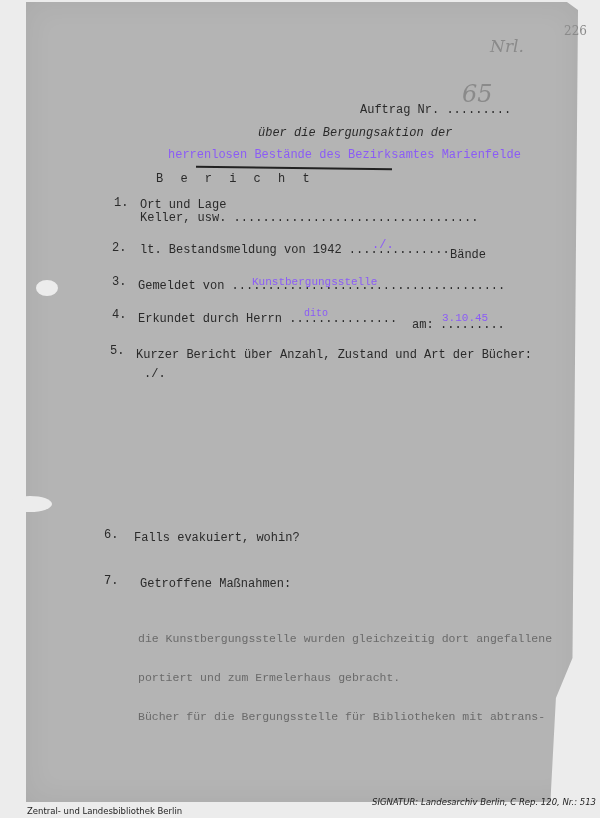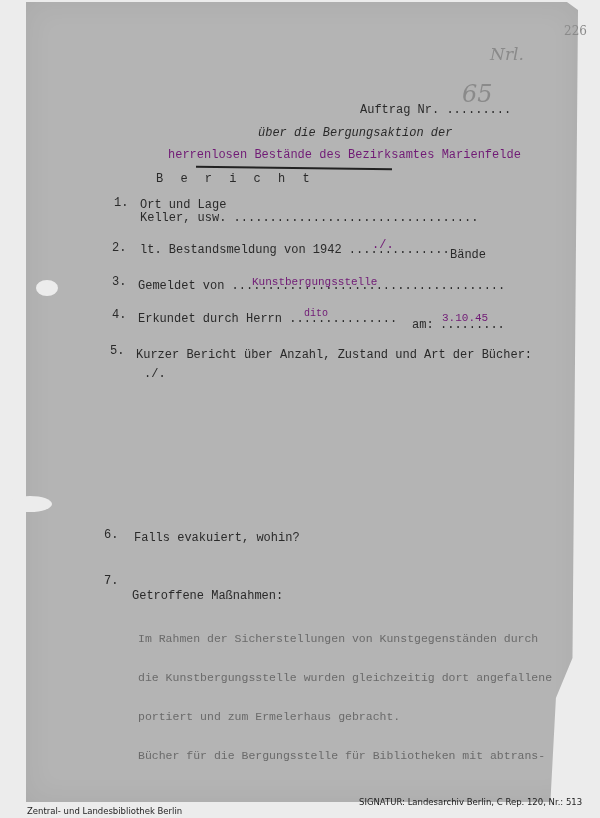--- a/index.html
+++ b/index.html
@@ -10,38 +10,38 @@
     }
     .page {
       position: absolute;
       left: 26px; top: 2px; width: 552px; height: 800px;
       background: #b4b4b4;
       box-shadow: inset 0 0 30px rgba(0,0,0,0.06);
       clip-path: polygon(0 0, 98% 0, 100% 1%, 99% 82%, 96% 87%, 95% 100%, 0 100%, 0 63%, -3% 62%, -3% 58%, 0 57%);
     }
     .tear { position: absolute; background: #ececec; border-radius: 50%; }
     .abs { position: absolute; color: #2a2a2a; font-size: 12px; white-space: pre; }
-    .faint { color: #701a75; }
+    .faint { color: #8b5cf6; }
     .hand { position: absolute; color: #8a8a8a; font-family: "DejaVu Serif", serif; font-style: italic; }
     .title-spaced { letter-spacing: 5px; }
     .underline {
       position: absolute; left: 196px; top: 167px; width: 196px; height: 2px;
       background: #222; transform: skewY(0.8deg);
     }
     .para { position: absolute; left: 138px; top: 606px; width: 430px; font-size: 11.5px; line-height: 13px; color: #6a6a6a; white-space: pre; }
     .footer { position: absolute; font-family: "DejaVu Sans", sans-serif; font-size: 8.5px; color: #1e1e1e; line-height: 9px; white-space: pre; }
   </style>
 </head>
 <body>
 
 <div class="page"></div>
 <div class="tear" style="left:36px;top:280px;width:22px;height:16px;"></div>
 <div class="tear" style="left:8px;top:496px;width:44px;height:16px;"></div>
 
-<div class="hand" style="left:490px;top:36px;font-size:17px;margin-top:8px;">Nrl.</div>
+<div class="hand" style="left:490px;top:36px;font-size:17px;">Nrl.</div>
 <div class="hand" style="left:552px;top:24px;font-size:12px;font-style:normal;margin-left:12px;">226</div>
 
 <div class="hand" style="left:462px;top:80px;font-size:24px;">65</div>
 <div class="abs" style="left:360px;top:103px;">Auftrag Nr. .........</div>
 
 <div class="abs title-spaced" style="left:156px;top:124px;margin-top:48px;">B e r i c h t</div>
 <div class="abs" style="left:258px;top:126px;font-style:italic;">über die Bergungsaktion der</div>
 <div class="abs faint" style="left:168px;top:148px;">herrenlosen Bestände des Bezirksamtes Marienfelde</div>
 <div class="underline"></div>
 
@@ -66,26 +66,25 @@
 <div class="abs faint" style="left:442px;top:312px;font-size:11px;">3.10.45</div>
 
 <div class="abs" style="left:110px;top:344px;">5.</div>
 <div class="abs" style="left:136px;top:348px;">Kurzer Bericht über Anzahl, Zustand und Art der Bücher:</div>
 <div class="abs" style="left:144px;top:367px;">./.</div>
 
 <div class="abs" style="left:104px;top:528px;">6.</div>
 <div class="abs" style="left:134px;top:531px;">Falls evakuiert, wohin?</div>
 
 <div class="abs" style="left:104px;top:574px;">7.</div>
-<div class="abs" style="left:132px;top:577px;margin-top:12px;">Getroffene Maßnahmen:</div>
+<div class="abs" style="left:140px;top:577px;">Getroffene Maßnahmen:</div>
 
 <div class="para">
-  <div>Im Rahmen der Sicherstellungen von Kunstgegenständen durch</div>
   <div>die Kunstbergungsstelle wurden gleichzeitig dort angefallene</div>
   <div>portiert und zum Ermelerhaus gebracht.</div>
   <div>Bücher für die Bergungsstelle für Bibliotheken mit abtrans-</div>
 </div>
 
 <div class="footer" style="left:27px;top:789px;">
   <div>Zentral- und Landesbibliothek Berlin</div>
   
 </div>
-<div class="footer" style="left:359px;top:798px;">SIGNATUR: Landesarchiv Berlin, C Rep. 120, Nr.: 513</div>
+<div class="footer" style="left:372px;top:798px;font-style:italic;">SIGNATUR: Landesarchiv Berlin, C Rep. 120, Nr.: 513</div>
 
 </body></html>

